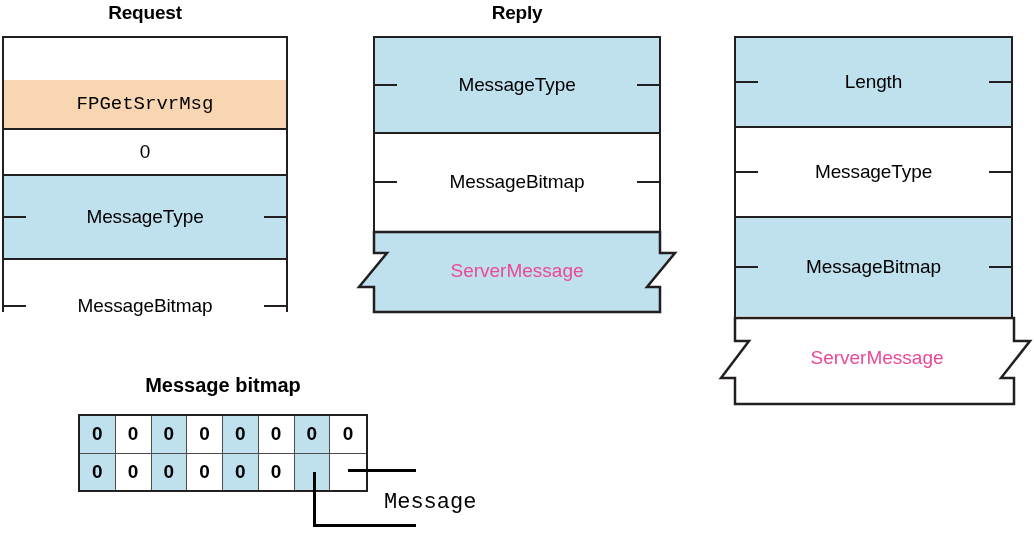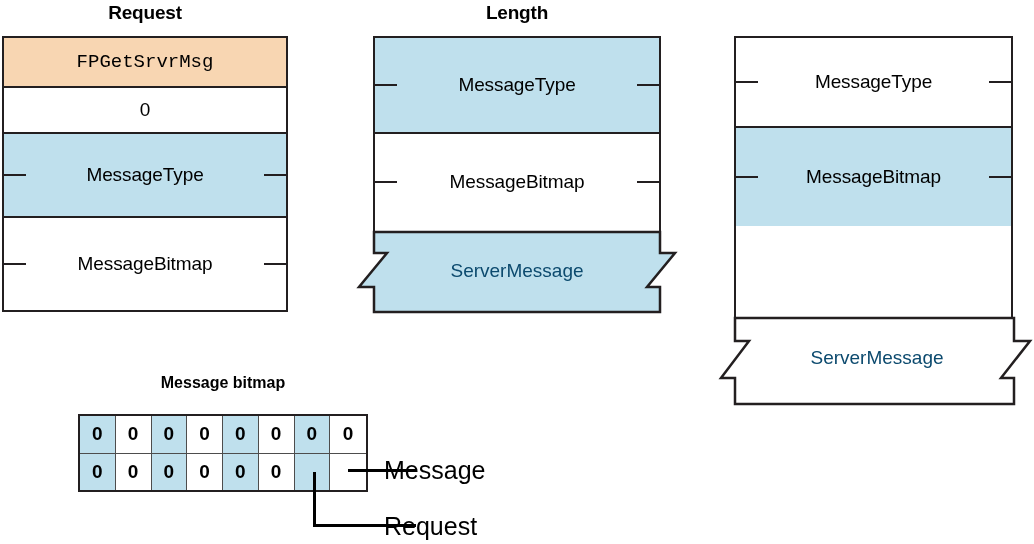--- a/index.html
+++ b/index.html
@@ -42,21 +42,21 @@
     position: relative;
     box-sizing: border-box;
     border-bottom: 2px solid #231f20;
     display: flex;
     align-items: center;
     justify-content: center;
     background: #ffffff;
   }
   .field:last-child { border-bottom: none; }
   .field.blue   { background: #bfe0ed; }
-  .field.orange { background: #f8d6b2; }
+  .field.orange { background: #f8d6b2; margin-top: 42px; }
   .field-label {
     font-family: Liberation Sans, sans-serif;
     font-size: 19px;
     color: #000000;
     white-space: nowrap;
     letter-spacing: -0.1px;
   }
   .field-label.mono {
     font-family: "Liberation Mono", monospace;
     font-size: 19px;
@@ -79,30 +79,30 @@
     position: absolute;
     pointer-events: none;
   }
   .torn-wrap svg { display: block; overflow: visible; }
   .torn-label {
     position: absolute;
     left: 0; right: 0;
     text-align: center;
     font-family: "Liberation Sans", sans-serif;
     font-size: 19px;
-    color: #0c4a6e;
+    color: #ec4899;
     white-space: nowrap;
   }
 
   
   .bitmap-title {
     position: absolute;
     font-family: "Liberation Sans", sans-serif;
     font-weight: bold;
-    font-size: 16px;
+    font-size: 20px;
     color: #000000;
     white-space: nowrap;
   }
   .bitmap-grid {
     position: absolute;
     box-sizing: border-box;
     border: 2px solid #231f20;
     display: flex;
     flex-direction: column;
     background: #ffffff;
@@ -126,24 +126,25 @@
     font-size: 19px;
     color: #000000;
     background: #ffffff;
   }
   .bit-cell:last-child { border-right: none; }
   .bit-cell.blue { background: #bfe0ed; }
 
   
   .callout-label {
     position: absolute;
-    font-family: Liberation Sans, sans-serif;
-    font-size: 25px;
-    color: #000000;
-    white-space: nowrap;
+    font-family: Liberation Mono, monospace;
+    font-size: 22px;
+    color: #000000;
+    white-space: nowrap;
+    margin-top: 34px;
   }
   .leader {
     position: absolute;
     border: 0;
     background: #000000;
   }
 </style>
 </head>
 <body>
 
@@ -163,21 +164,21 @@
       <span class="field-label">MessageType</span>
       <span class="tick right"></span>
     </div>
     <div class="field" style="height:92px;">
       <span class="tick left"></span>
       <span class="field-label">MessageBitmap</span>
       <span class="tick right"></span>
     </div>
   </div>
 
-  <div class="col-title" style="left:373px; top:2px; width:288px;">Length</div>
+  <div class="col-title" style="left:373px; top:2px; width:288px;">Reply</div>
 
   <div class="packet" style="left:373px; top:36px; width:288px; height:196px; border-bottom:none;">
     <div class="field blue" style="height:96px;">
       <span class="tick left"></span>
       <span class="field-label">MessageType</span>
       <span class="tick right"></span>
     </div>
     <div class="field" style="height:96px; border-bottom:none;">
       <span class="tick left"></span>
       <span class="field-label">MessageBitmap</span>
@@ -199,20 +200,25 @@
                L 0,57
                L 28,23
                L 15,23
                Z" fill="#bfe0ed" stroke="#231f20" stroke-width="2.5" stroke-linejoin="miter"></path>
     </svg>
     <div class="torn-label" style="top:30px;">ServerMessage</div>
   </div>
 
 
   <div class="packet" style="left:734px; top:36px; width:279px; height:282px; border-bottom:none;">
+    <div class="field blue" style="height:90px;">
+      <span class="tick left"></span>
+      <span class="field-label">Length</span>
+      <span class="tick right"></span>
+    </div>
     <div class="field" style="height:90px;">
       <span class="tick left"></span>
       <span class="field-label">MessageType</span>
       <span class="tick right"></span>
     </div>
     <div class="field blue" style="height:98px; border-bottom:none;">
       <span class="tick left"></span>
       <span class="field-label">MessageBitmap</span>
       <span class="tick right"></span>
     </div>

